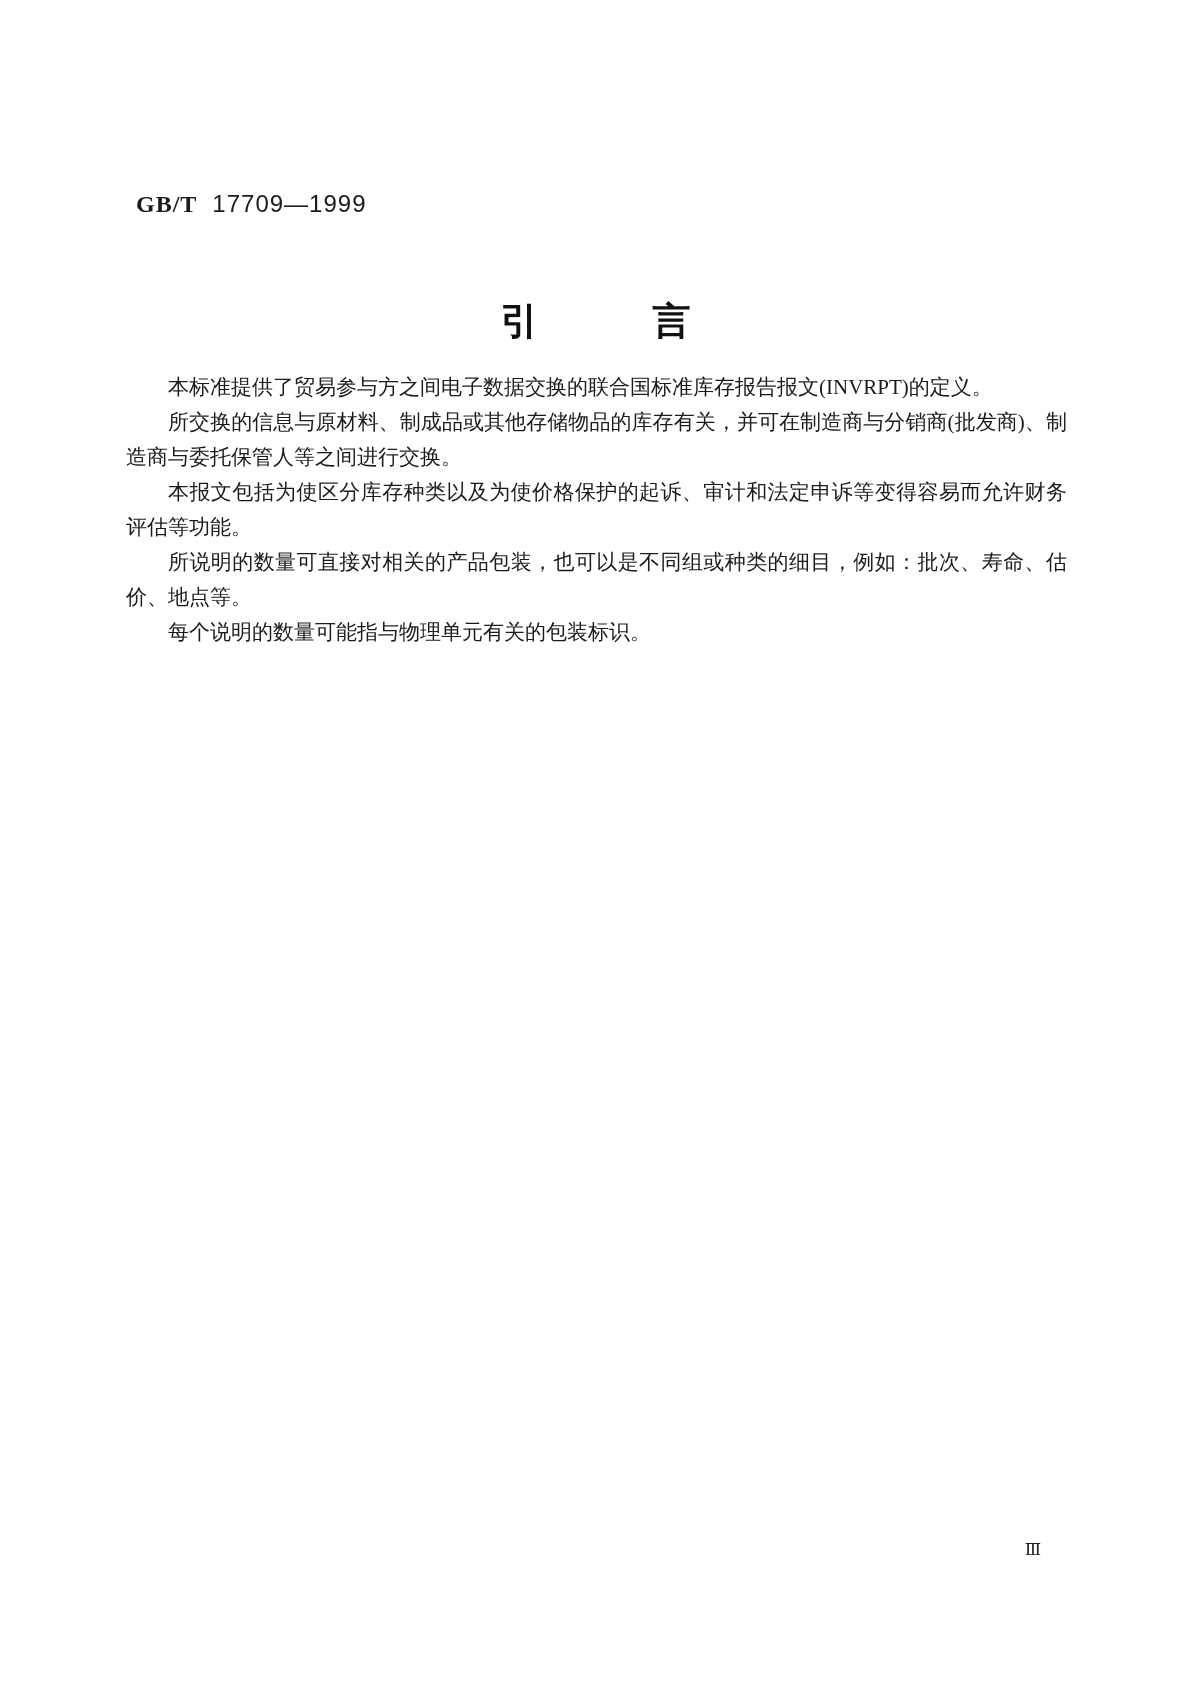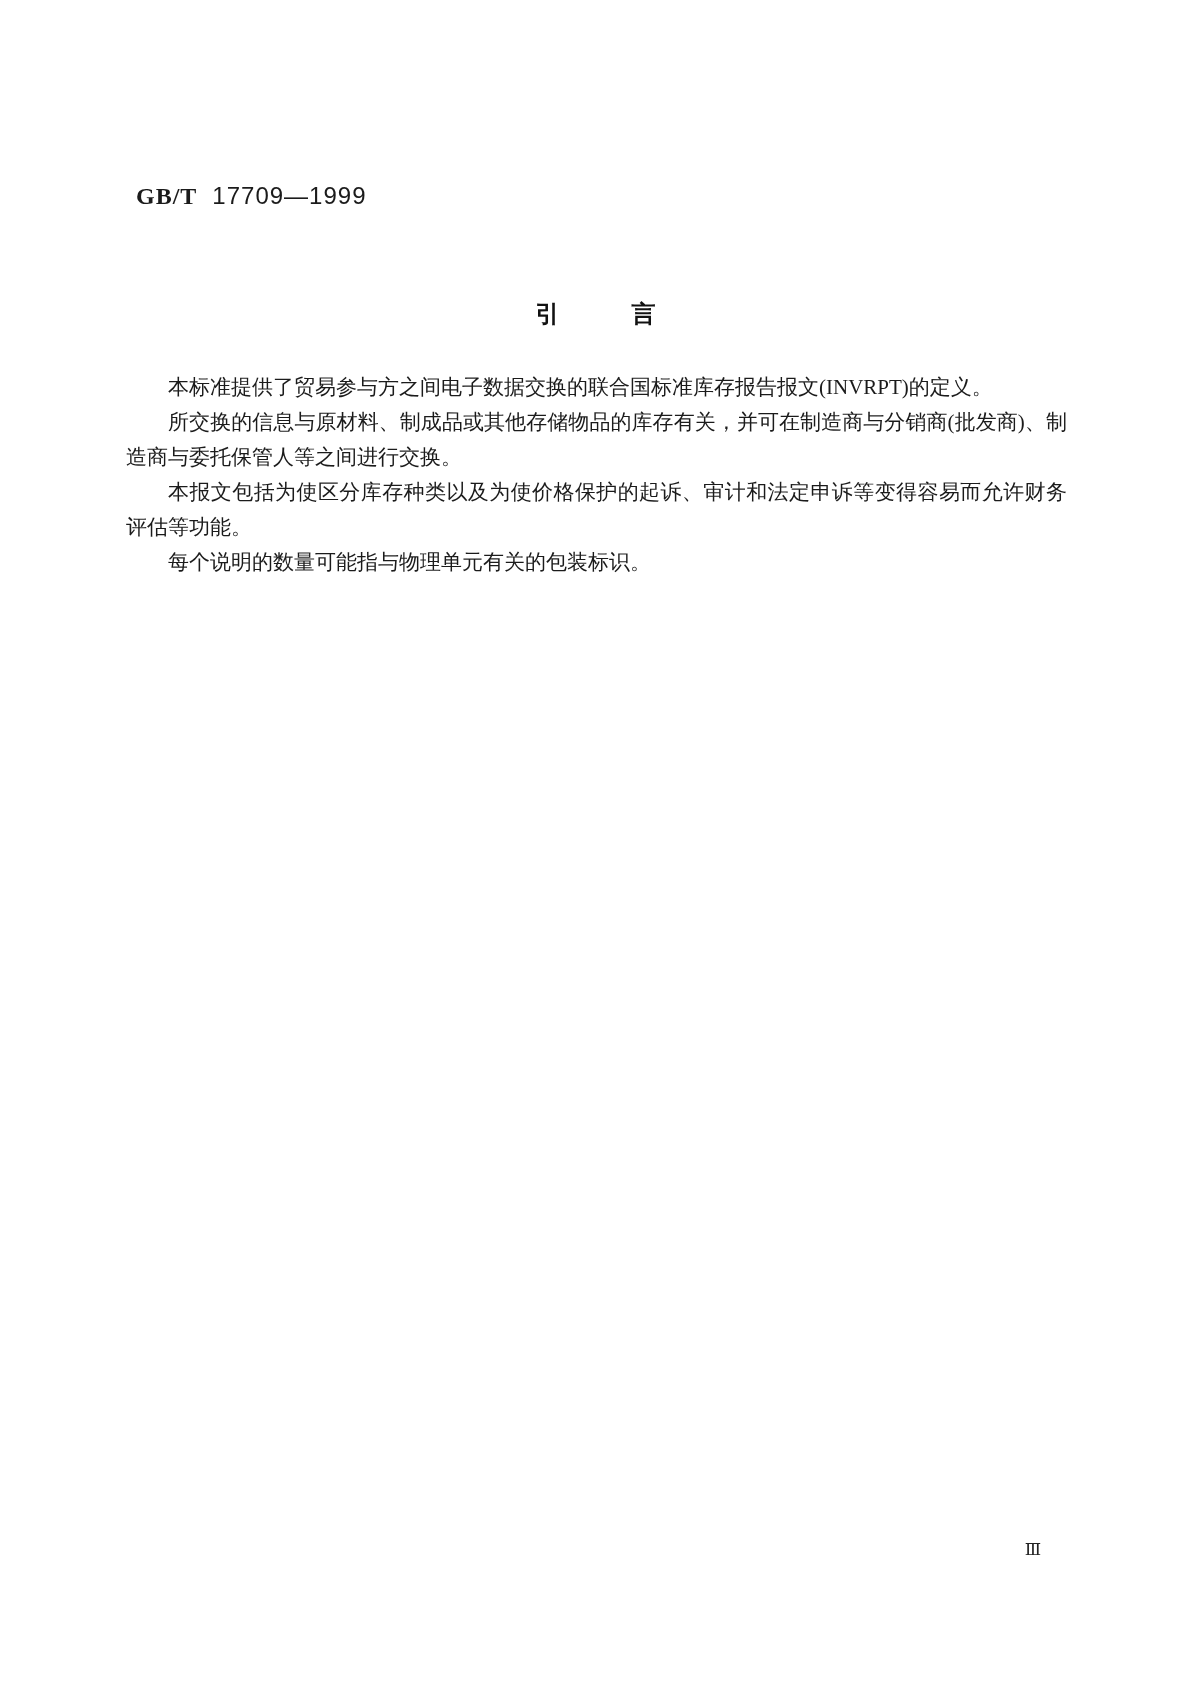--- a/index.html
+++ b/index.html
@@ -13,21 +13,21 @@
     width: 1191px;
     height: 1684px;
     background: #ffffff;
     color: #1b1b1b;
     font-family: "Liberation Serif", "DejaVu Serif", serif;
     overflow: hidden;
   }
   .doc-header {
     position: absolute;
     left: 136px;
-    top: 182px;
+    top: 190px;
     font-size: 24px;
     white-space: nowrap;
   }
   .code-prefix {
     font-weight: 700;
     font-family: "Liberation Serif", "DejaVu Serif", serif;
     letter-spacing: 1px;
   }
   .code-number {
     font-family: "Liberation Sans", "DejaVu Sans", sans-serif;
@@ -35,21 +35,21 @@
     margin-left: 9px;
     letter-spacing: 1px;
   }
   .doc-title {
     position: absolute;
     left: 0;
     top: 302px;
     width: 100%;
     margin: 0;
     text-align: center;
-    font-size: 24px;
+    font-size: 38px;
     line-height: 1;
     font-weight: 700;
     color: #111111;
   }
   .doc-body {
     position: absolute;
     left: 126px;
     top: 362px;
     width: 941px;
     font-size: 21px;
@@ -82,18 +82,19 @@
     <span class="code-prefix">GB/T</span>
     <span class="code-number">17709—1999</span>
   </div>
 
   <h1 class="doc-title">引　　　言</h1>
 
   <div class="doc-body">
     <p>本标准提供了贸易参与方之间电子数据交换的联合国标准库存报告报文(INVRPT)的定义。</p>
     <p>所交换的信息与原材料、制成品或其他存储物品的库存有关，并可在制造商与分销商(批发商)、制造商与委托保管人等之间进行交换。</p>
     <p>本报文包括为使区分库存种类以及为使价格保护的起诉、审计和法定申诉等变得容易而允许财务评估等功能。</p>
+    <p>所说明的数量可直接对相关的产品包装，也可以是不同组或种类的细目，例如：批次、寿命、估价、地点等。</p>
     <p>每个说明的数量可能指与物理单元有关的包装标识。</p>
   </div>
 
   <div class="page-number">Ⅲ</div>
 
 </div>
 
 </body></html>

